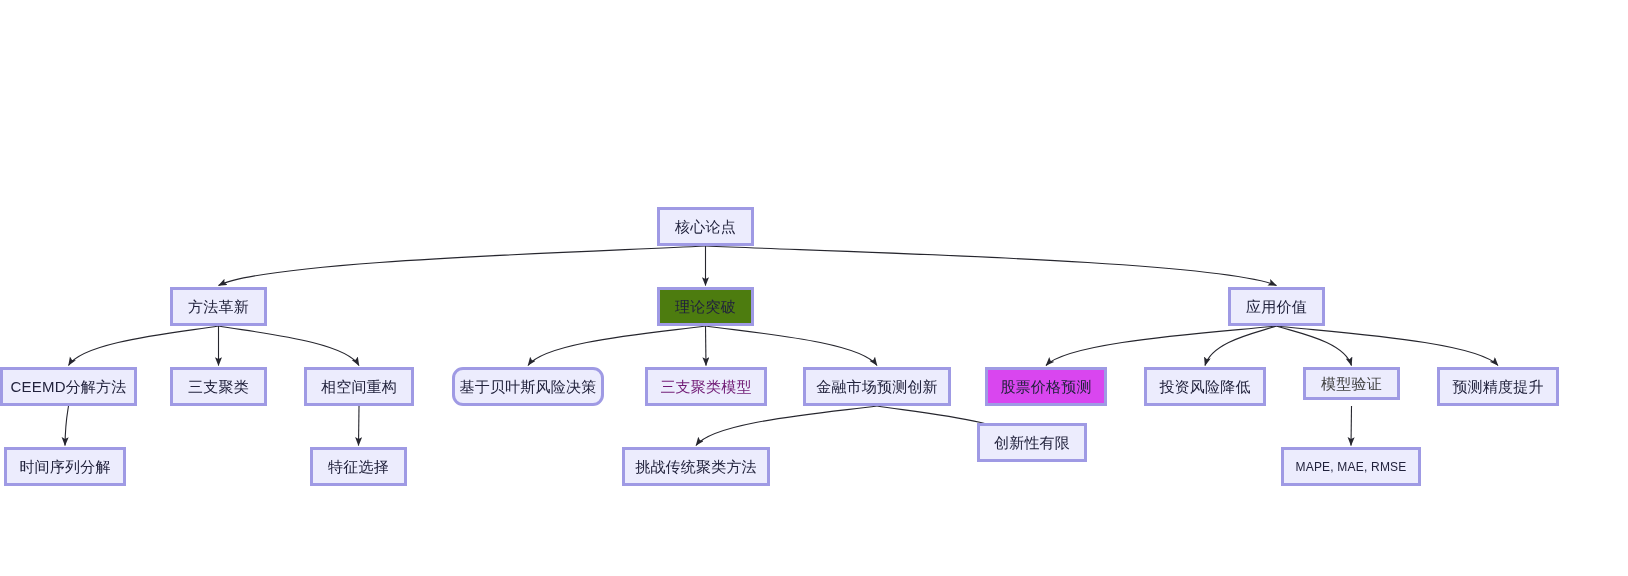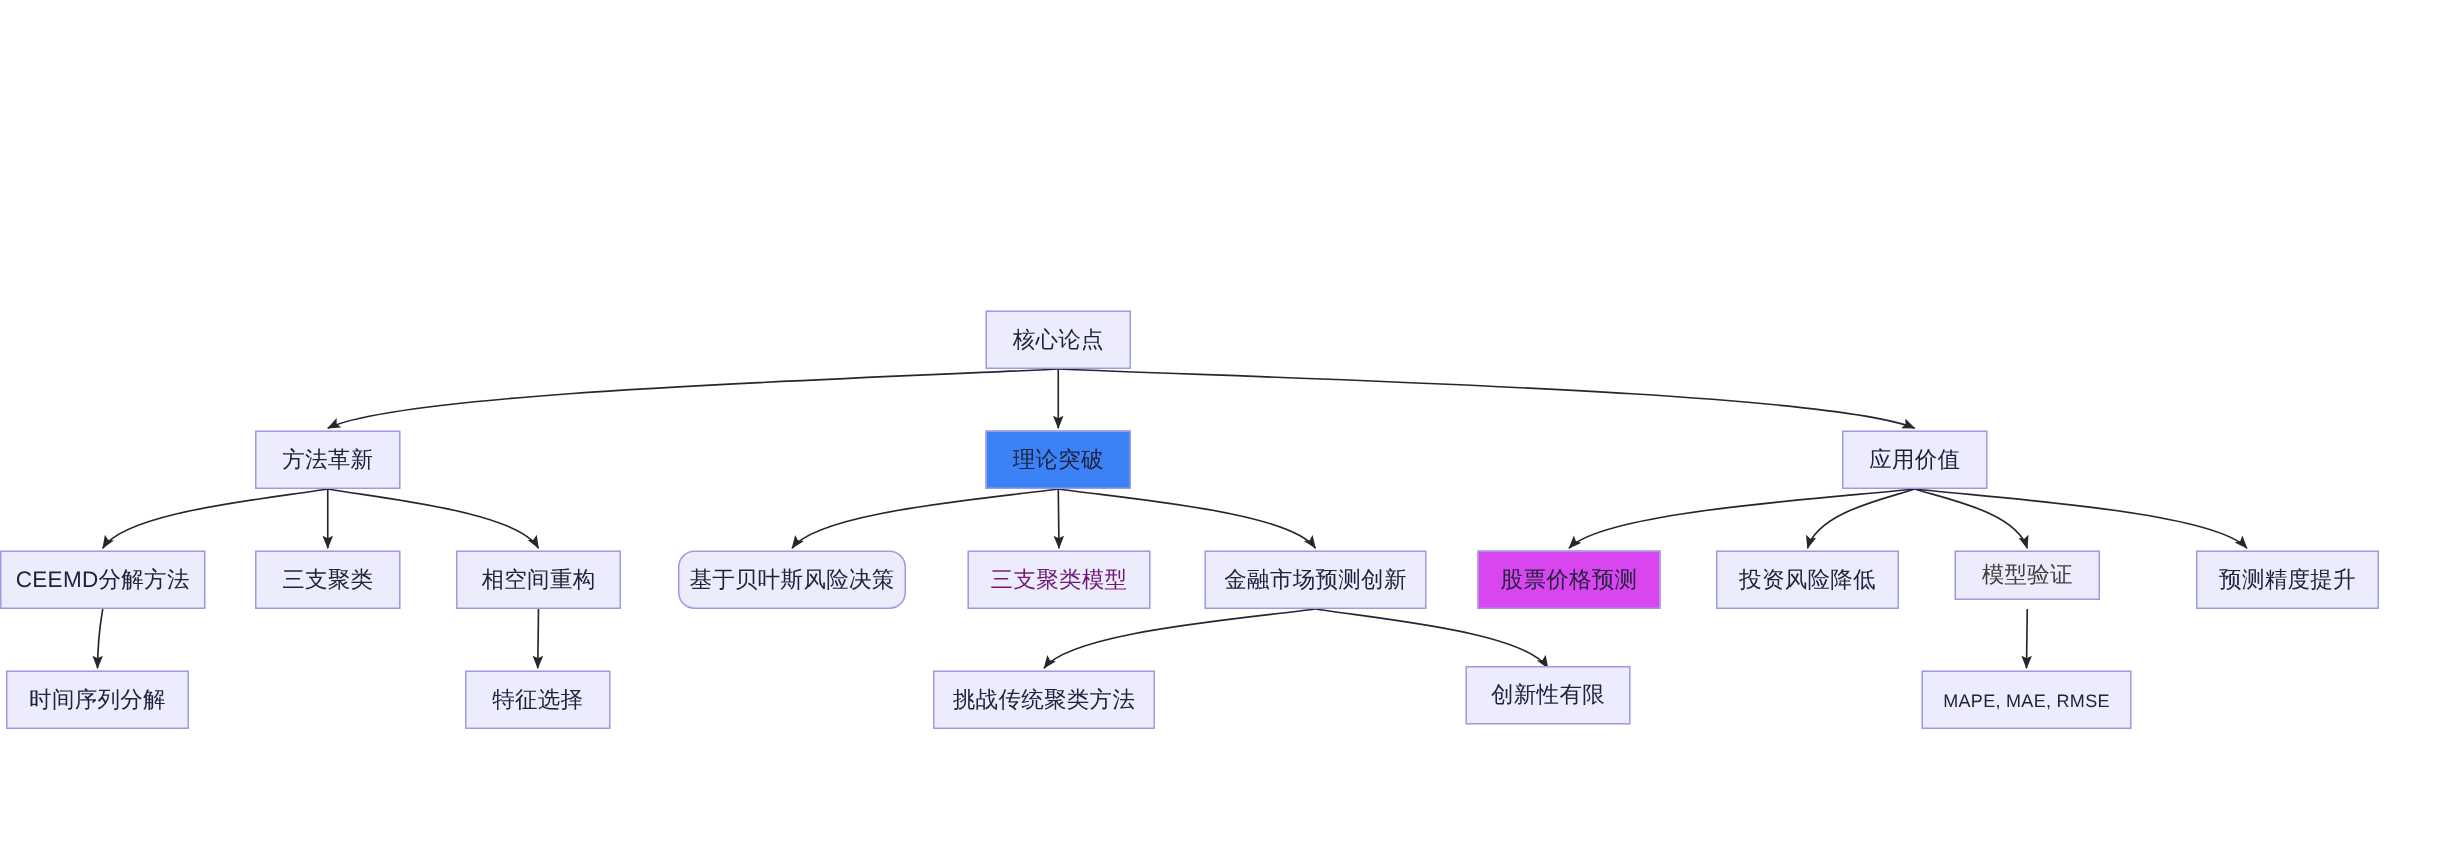--- a/index.html
+++ b/index.html
@@ -22,21 +22,21 @@
     left: 0;
     top: 0;
     width: 1628px;
     height: 576px;
     pointer-events: none;
   }
   .node {
     position: absolute;
     box-sizing: border-box;
     background: #ececfd;
-    border: 1px solid #4c1d95;
+    border: 3px solid #4c1d95;
     color: #21223c;
     font-size: 15px;
     line-height: 1;
     display: flex;
     align-items: center;
     justify-content: center;
     white-space: nowrap;
     letter-spacing: 0.2px;
   }
   .node.latin {
@@ -74,21 +74,21 @@
         <path d="M1351.5,406 L1351,445.5" fill="none" stroke="#26262e" stroke-width="1.1" marker-end="url(#arrowhead)"></path>
       </g>
   </svg>
   <div id="nodes-layer">
       <div class="node" style="left: 657px; top: 207px; width: 97px; height: 39px; background: rgb(236, 236, 253); border-color: rgb(159, 154, 228); color: rgb(33, 34, 60);">
         <span>核心论点</span>
       </div>
       <div class="node" style="left: 170px; top: 287px; width: 97px; height: 39px; background: rgb(236, 236, 253); border-color: rgb(159, 154, 228); color: rgb(33, 34, 60);">
         <span>方法革新</span>
       </div>
-      <div class="node" style="left: 657px; top: 287px; width: 97px; height: 39px; background: #3b82f6; border-color: rgb(159, 154, 228); color: rgb(33, 34, 60);">
+      <div class="node" style="left: 657px; top: 287px; width: 97px; height: 39px; background: #4d7c0f; border-color: rgb(159, 154, 228); color: rgb(33, 34, 60);">
         <span>理论突破</span>
       </div>
       <div class="node" style="left: 1228px; top: 287px; width: 97px; height: 39px; background: rgb(236, 236, 253); border-color: rgb(159, 154, 228); color: rgb(33, 34, 60);">
         <span>应用价值</span>
       </div>
       <div class="node" style="left: 0px; top: 367px; width: 137px; height: 39px; background: rgb(236, 236, 253); border-color: rgb(159, 154, 228); color: rgb(33, 34, 60);">
         <span>CEEMD分解方法</span>
       </div>
       <div class="node" style="left: 170px; top: 367px; width: 97px; height: 39px; background: rgb(236, 236, 253); border-color: rgb(159, 154, 228); color: rgb(33, 34, 60);">
         <span>三支聚类</span>
@@ -107,32 +107,32 @@
       </div>
       <div class="node" style="left: 985px; top: 367px; width: 122px; height: 39px; background: #d946ef; border-color: rgb(159, 154, 228); color: rgb(33, 34, 60);">
         <span>股票价格预测</span>
       </div>
       <div class="node" style="left: 1144px; top: 367px; width: 122px; height: 39px; background: rgb(236, 236, 253); border-color: rgb(159, 154, 228); color: rgb(33, 34, 60);">
         <span>投资风险降低</span>
       </div>
       <div class="node" style="left: 1303px; top: 367px; width: 97px; height: 33px; background: rgb(236, 236, 253); border-color: rgb(159, 154, 228); color: #404040; justify-content: center;">
         <span>模型验证</span>
       </div>
-      <div class="node" style="left: 1437px; top: 367px; width: 122px; height: 39px; background: rgb(236, 236, 253); border-color: rgb(159, 154, 228); color: rgb(33, 34, 60); margin-left: 27px;">
+      <div class="node" style="left: 1437px; top: 367px; width: 122px; height: 39px; background: rgb(236, 236, 253); border-color: rgb(159, 154, 228); color: rgb(33, 34, 60);">
         <span>预测精度提升</span>
       </div>
       <div class="node" style="left: 4px; top: 447px; width: 122px; height: 39px; background: rgb(236, 236, 253); border-color: rgb(159, 154, 228); color: rgb(33, 34, 60);">
         <span>时间序列分解</span>
       </div>
       <div class="node" style="left: 310px; top: 447px; width: 97px; height: 39px; background: rgb(236, 236, 253); border-color: rgb(159, 154, 228); color: rgb(33, 34, 60);">
         <span>特征选择</span>
       </div>
       <div class="node" style="left: 622px; top: 447px; width: 148px; height: 39px; background: rgb(236, 236, 253); border-color: rgb(159, 154, 228); color: rgb(33, 34, 60);">
         <span>挑战传统聚类方法</span>
       </div>
-      <div class="node" style="left: 977px; top: 444px; width: 110px; height: 39px; background: rgb(236, 236, 253); border-color: rgb(159, 154, 228); color: rgb(33, 34, 60);">
+      <div class="node" style="left: 977px; top: 423px; width: 110px; height: 39px; background: rgb(236, 236, 253); border-color: rgb(159, 154, 228); color: rgb(33, 34, 60);">
         <span>创新性有限</span>
       </div>
       <div class="node latin" style="left: 1281px; top: 447px; width: 140px; height: 39px; background: rgb(236, 236, 253); border-color: rgb(159, 154, 228); color: rgb(33, 34, 60);">
         <span>MAPE, MAE, RMSE</span>
       </div>
     </div>
 </div>
 
 </body></html>

